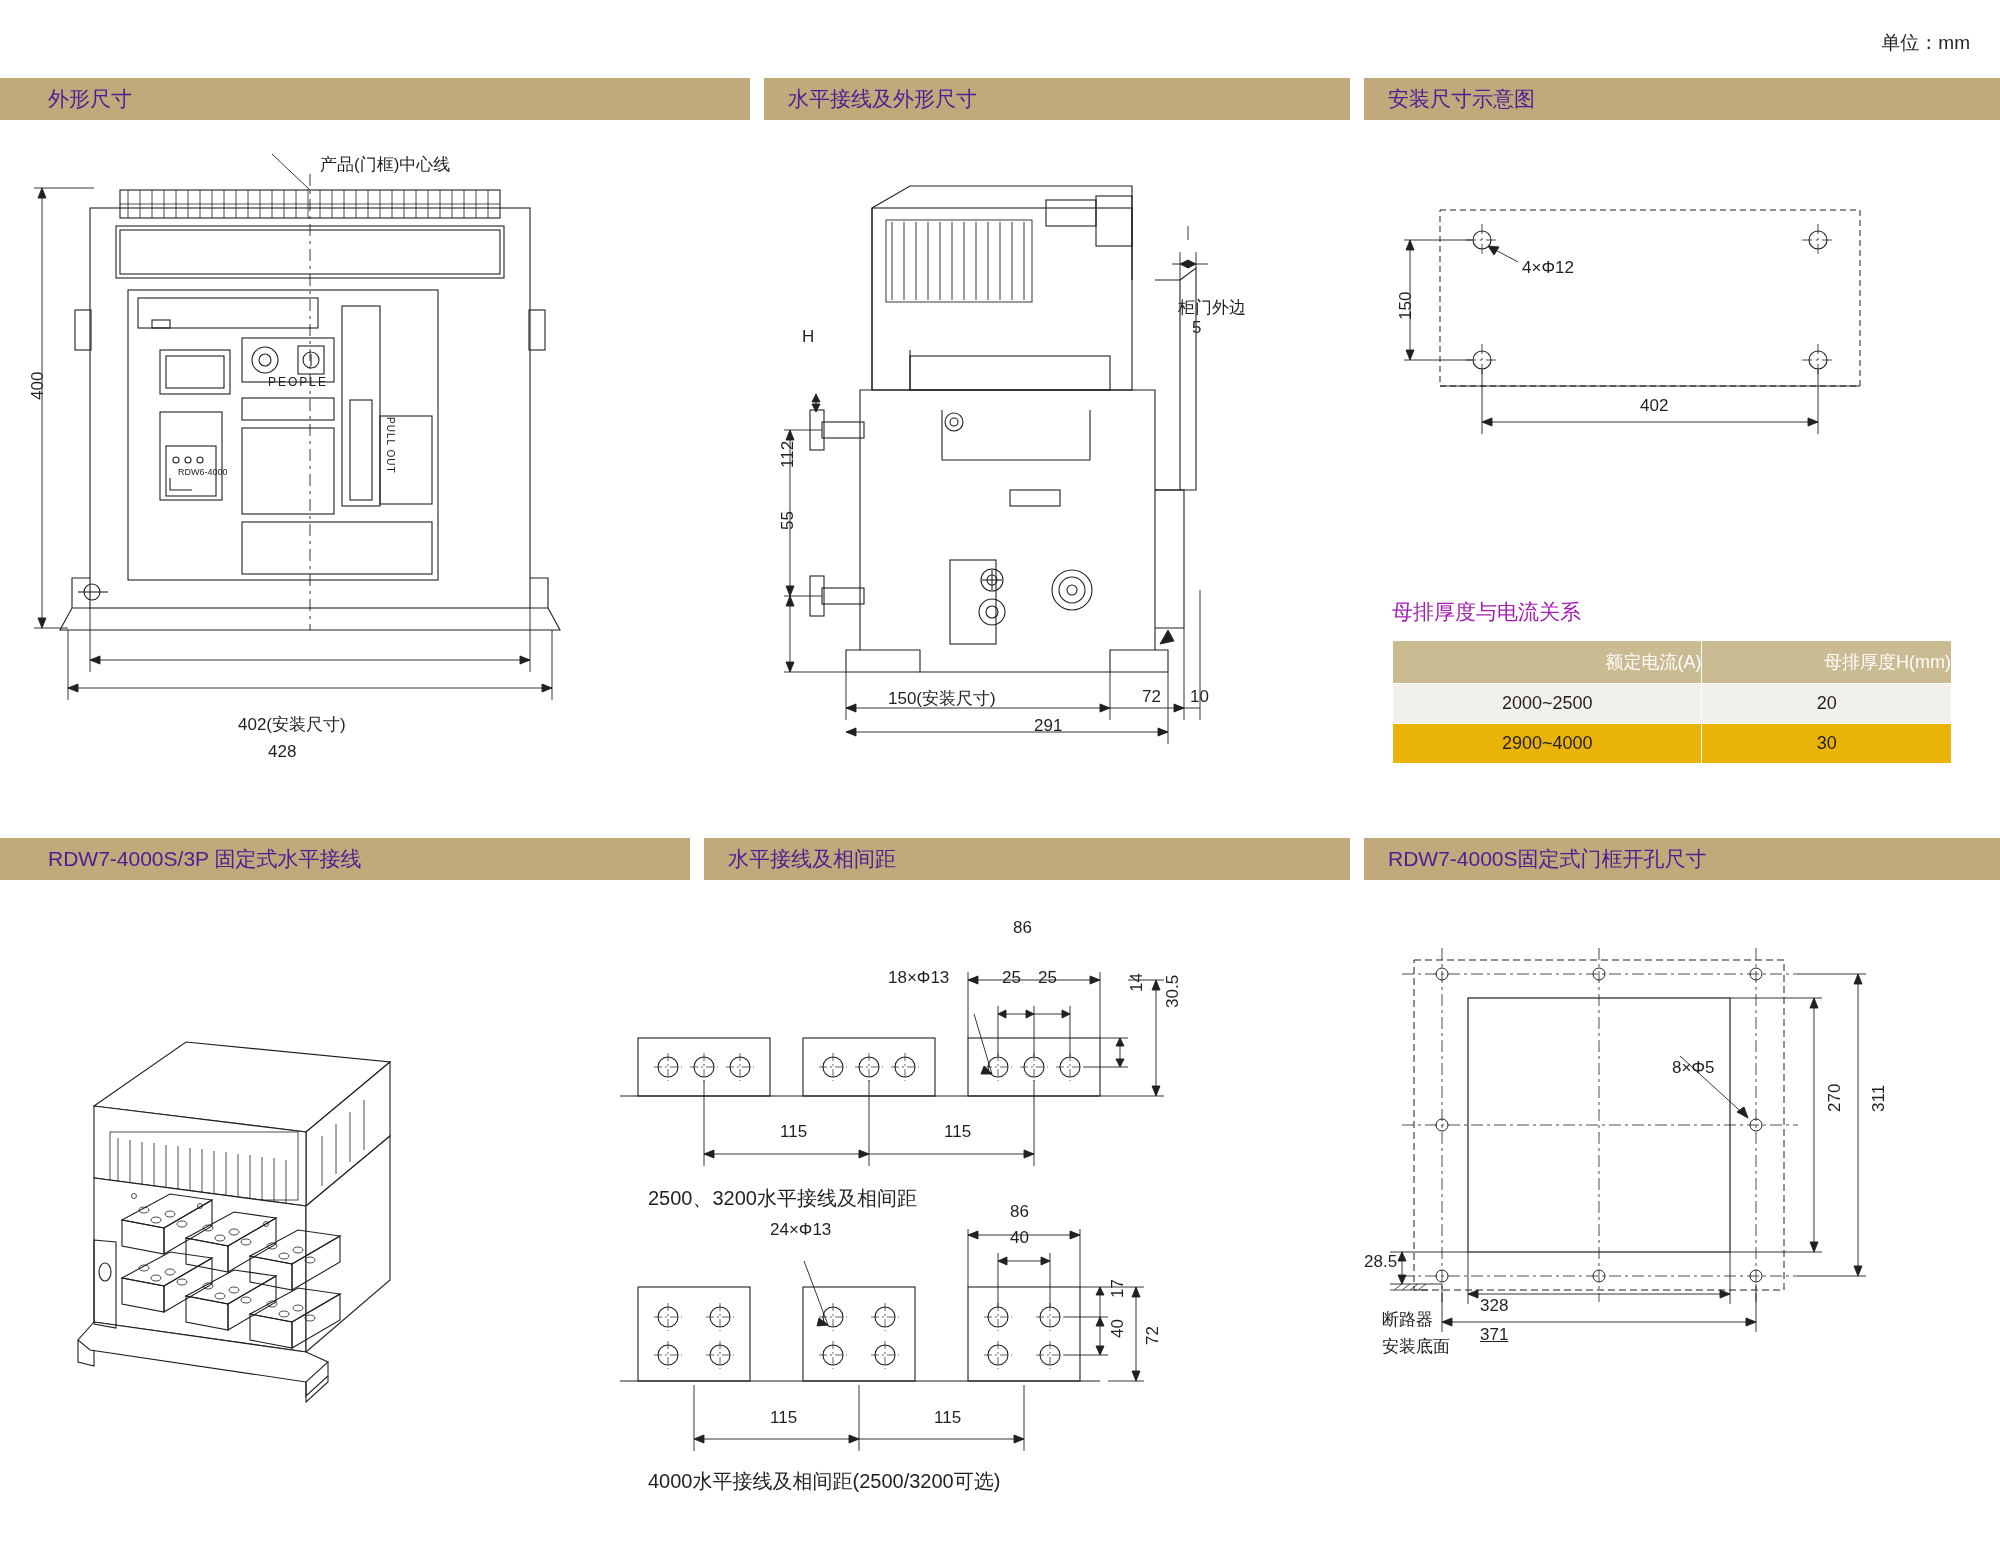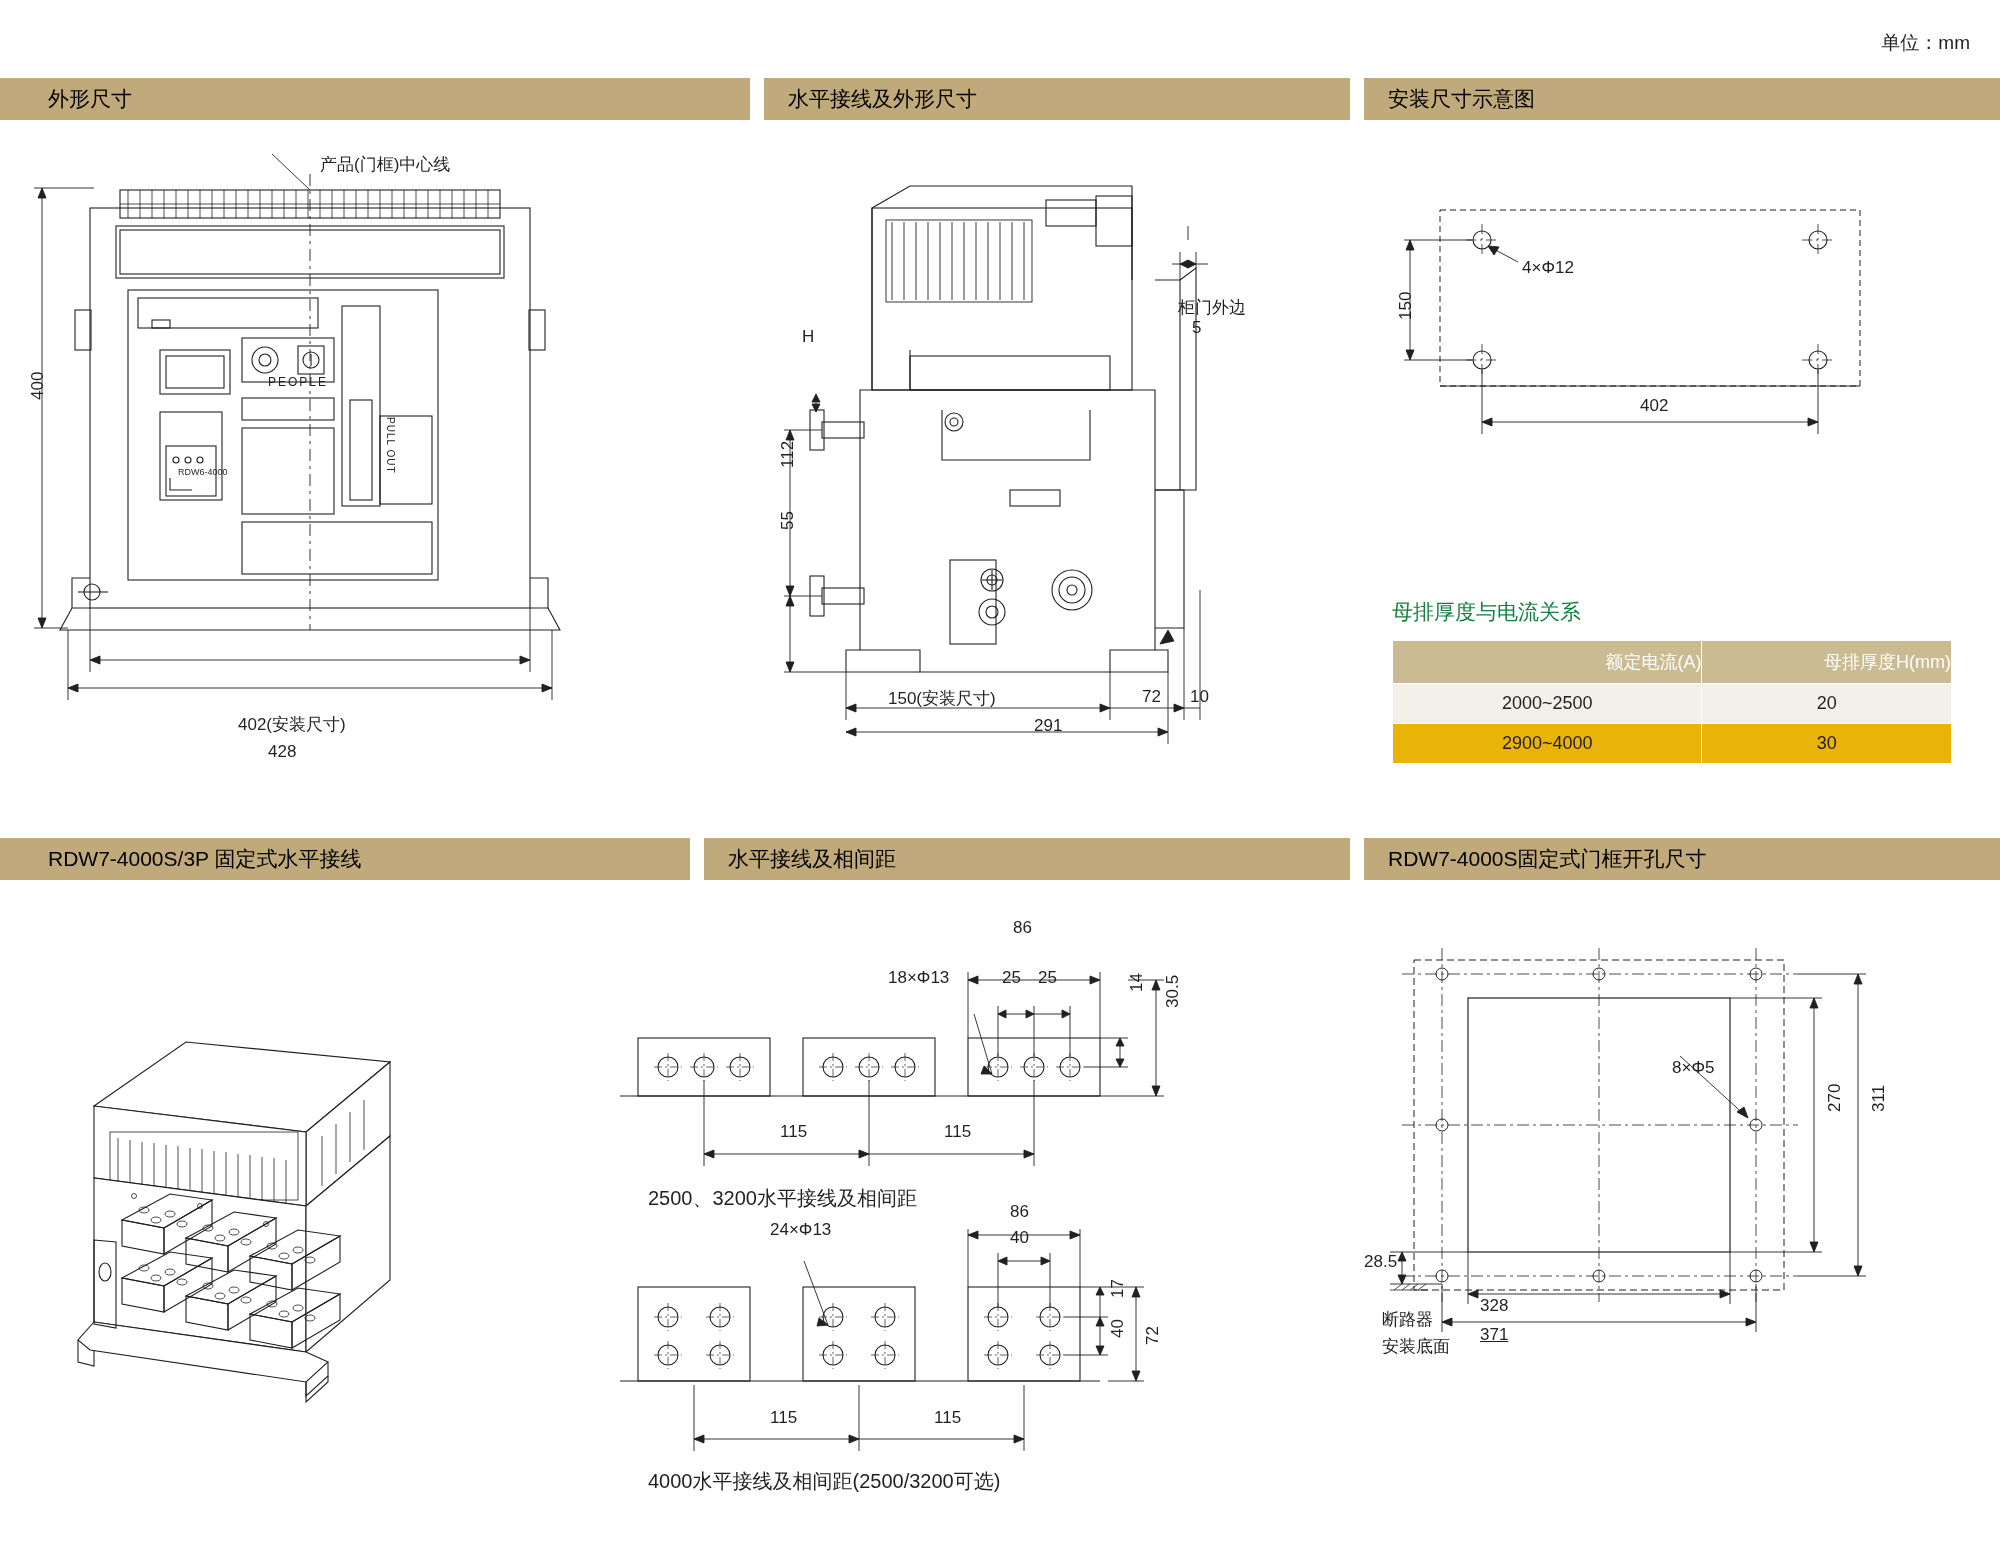--- a/index.html
+++ b/index.html
@@ -21,31 +21,31 @@
   .unit-label{
     position:absolute;right:30px;top:30px;
     font-size:19px;color:#231f20;
   }
   .bar-row{
     position:absolute;left:0;width:2000px;height:42px;
     background:#c0a97a;
   }
   .bar-label{
     position:absolute;top:0;height:42px;line-height:42px;
-    font-size:21px;color:#000000;white-space:nowrap;
+    font-size:21px;color:#4c1d95;white-space:nowrap;
   }
 
   
   .blk{position:absolute;}
   .lbl{position:absolute;font-size:17px;color:#231f20;white-space:nowrap;}
   .lbl-sm{position:absolute;font-size:15px;color:#231f20;white-space:nowrap;}
   .lbl-rot{transform:rotate(-90deg);transform-origin:left top;}
 
   
-  .tbl-title{position:absolute;font-size:21px;color:#15803d;}
+  .tbl-title{position:absolute;font-size:21px;color:#a21caf;}
   table.spec{
     position:absolute;border-collapse:collapse;font-size:18px;
   }
   table.spec th{
     background:#cbbb93;color:#ffffff;font-weight:normal;
     padding:9px 0;text-align:right;border:1px solid #ffffff;
   }
   table.spec td{
     background:#f2f0ea;padding:9px 0;text-align:center;
     border:1px solid #ffffff;color:#231f20;

